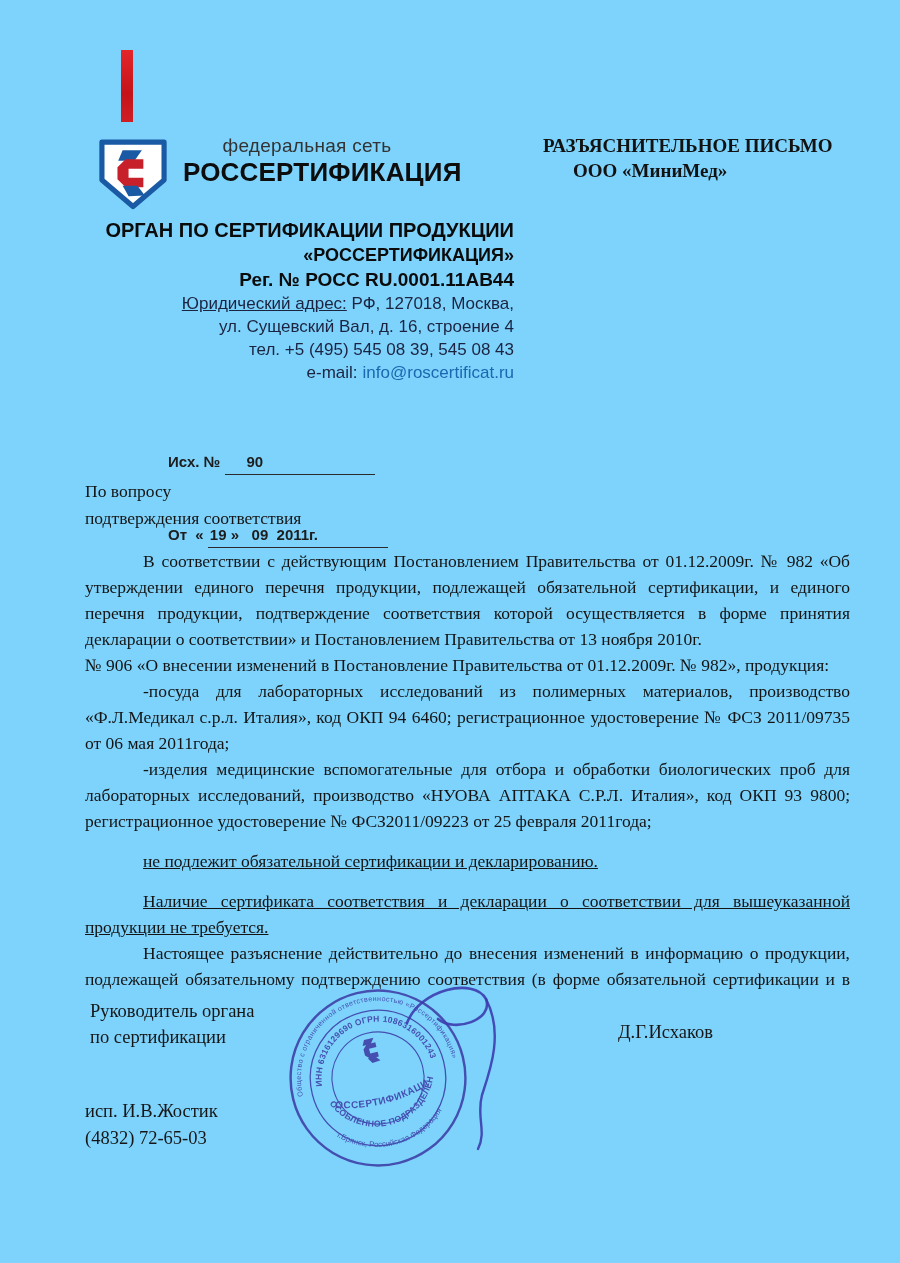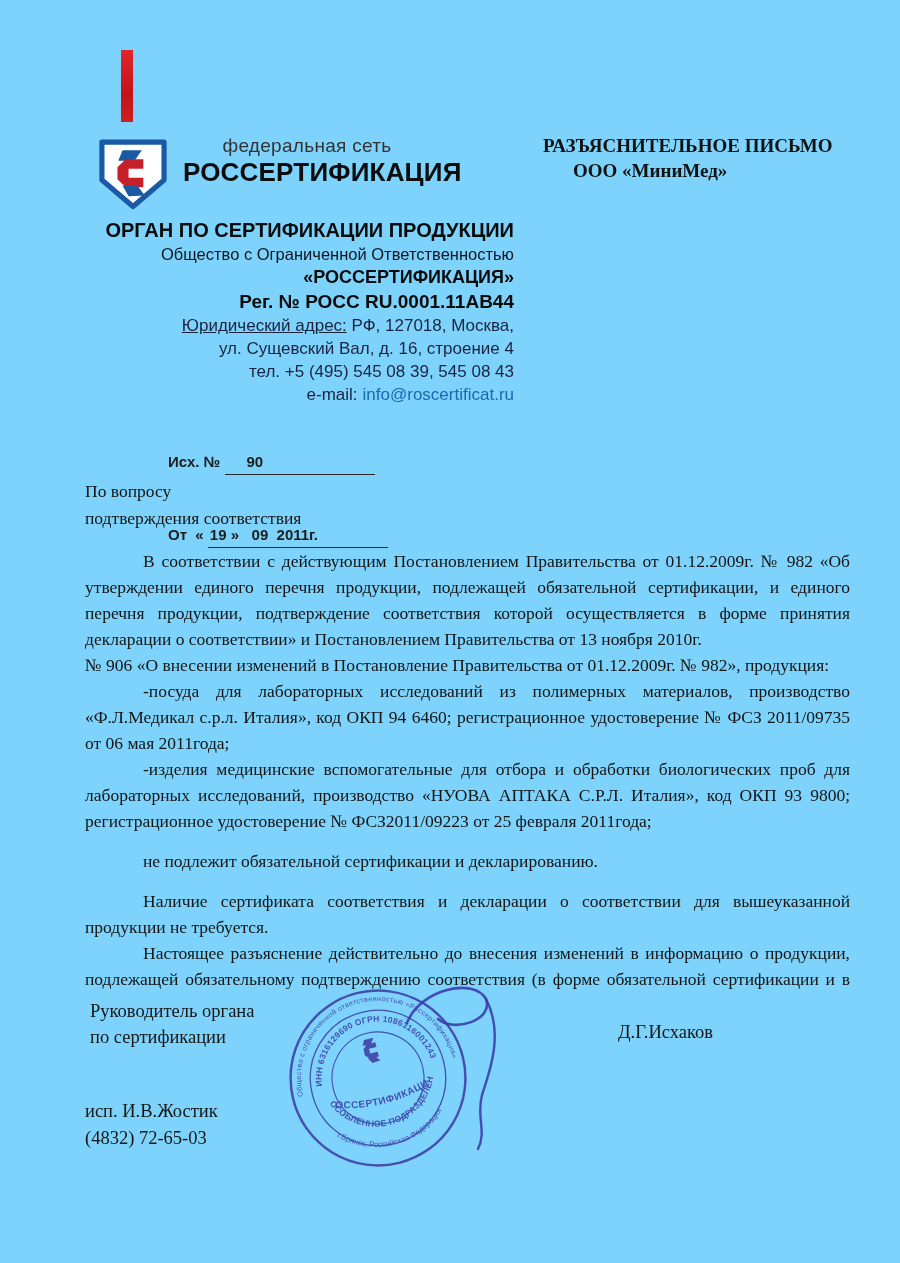--- a/index.html
+++ b/index.html
@@ -52,21 +52,21 @@
   .u-num{width:150px;padding-left:22px;box-sizing:border-box;}
   .u-date{min-width:170px;padding:0 8px 0 2px;}
   
   .body-flow{
     position:absolute;left:85px;top:478px;width:765px;height:520px;overflow:hidden;
     font-size:17.5px;line-height:26px;color:#141414;
   }
   .subject{margin:0 0 16px 0;line-height:27px;}
   .body-flow p{margin:0;text-align:justify;}
   .body-flow p.indent{text-indent:58px;}
-  .body-flow p.gap{margin-top:14px;}
+  .body-flow p.gap{margin-top:14px;text-decoration:underline;}
   
   .sig-role{position:absolute;left:90px;top:998px;font-size:18.5px;line-height:26px;}
   .sig-name{position:absolute;left:618px;top:1022px;font-size:18.5px;}
   .executor{position:absolute;left:85px;top:1098px;font-size:18.5px;line-height:27px;}
   
   .stamp{
     position:absolute;left:284px;top:984px;width:188px;height:188px;
     transform:rotate(-14deg);opacity:.88;
   }
   .stamp text{font-family:"Liberation Sans",sans-serif;fill:#3d3da6;}
@@ -93,21 +93,20 @@
     <div class="lh-name">РОССЕРТИФИКАЦИЯ</div>
   </div>
 
   <div class="doc-title">
     <div class="l1">РАЗЪЯСНИТЕЛЬНОЕ ПИСЬМО</div>
     <div class="l2">ООО «МиниМед»</div>
   </div>
 
   <div class="org-block">
     <div class="org-title">ОРГАН ПО СЕРТИФИКАЦИИ ПРОДУКЦИИ</div>
-    <div class="org-type">Общество с Ограниченной Ответственностью</div>
     <div class="org-name">«РОССЕРТИФИКАЦИЯ»</div>
     <div class="org-reg">Рег. № РОСС RU.0001.11АВ44</div>
     <div class="addr"><span class="ul">Юридический адрес:</span><span> РФ, 127018, Москва,</span></div>
     <div class="addr">ул. Сущевский Вал, д. 16, строение 4</div>
     <div class="addr">тел. +5 (495) 545 08 39, 545 08 43</div>
     <div class="addr"><span class="elabel">e-mail:</span><span class="link">info@roscertificat.ru</span></div>
   </div>
 
   <div class="outgoing">
     <div><span>Исх. № </span><span class="uline u-num">90</span></div>

